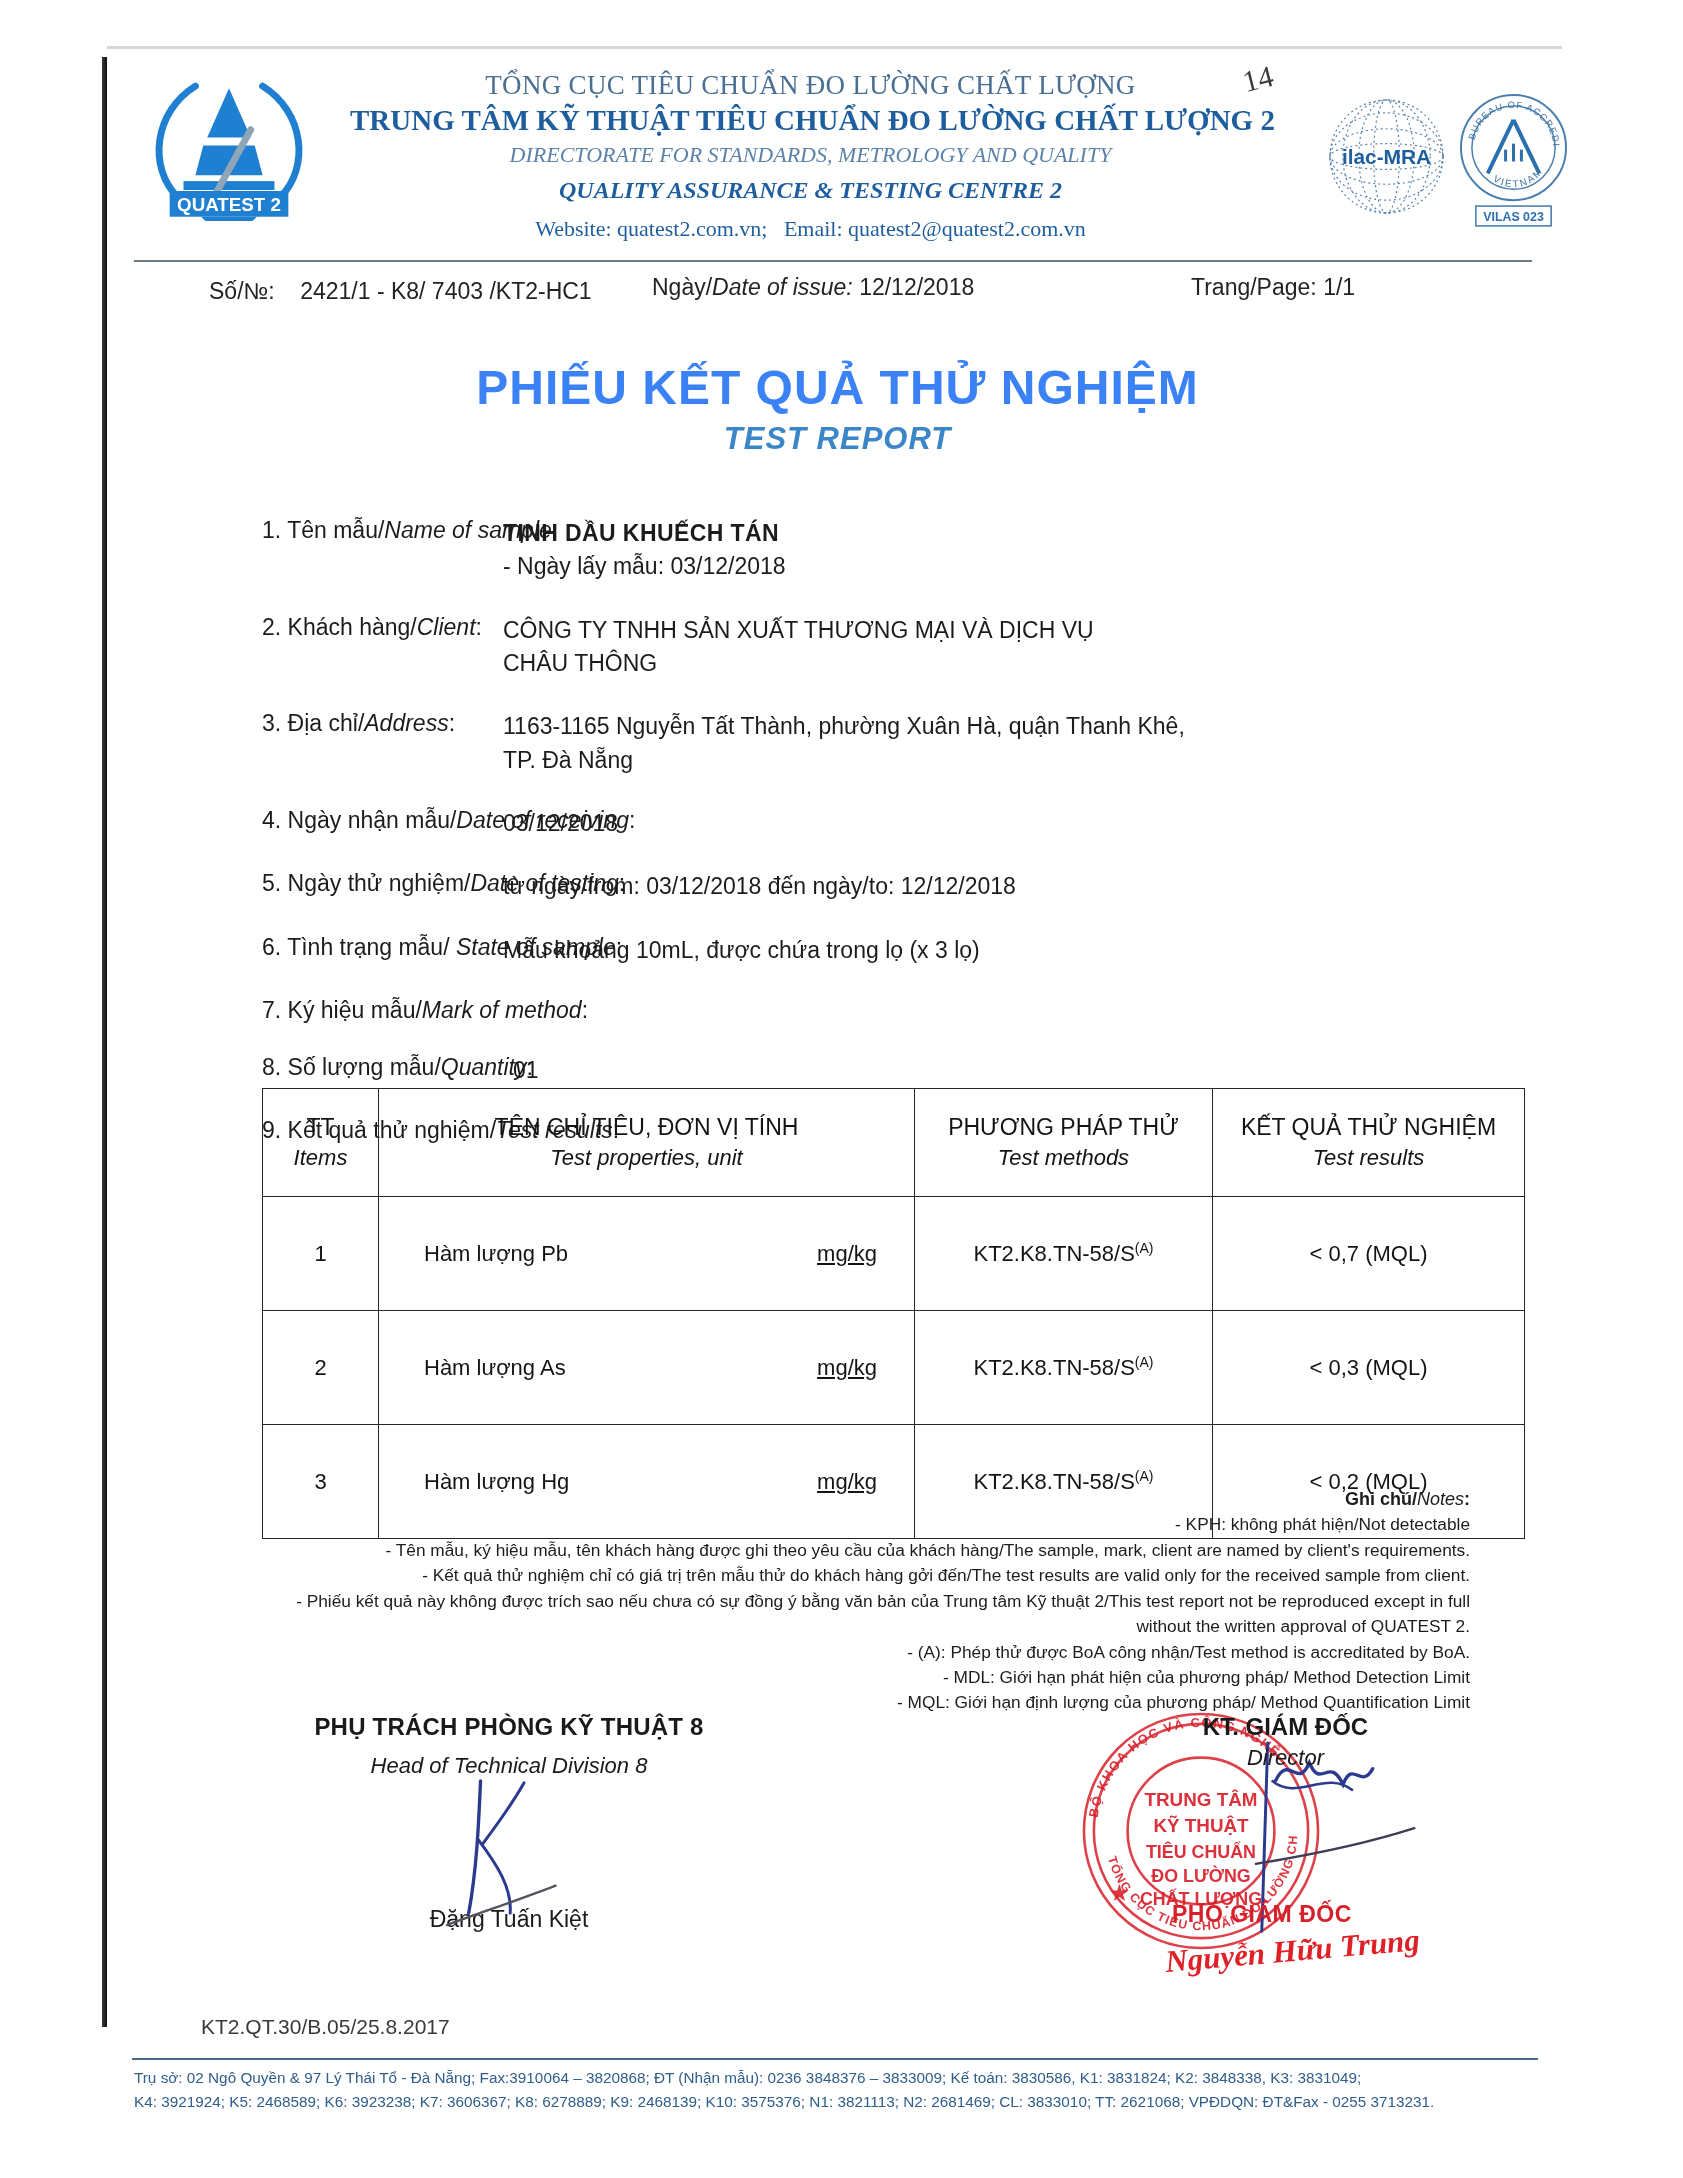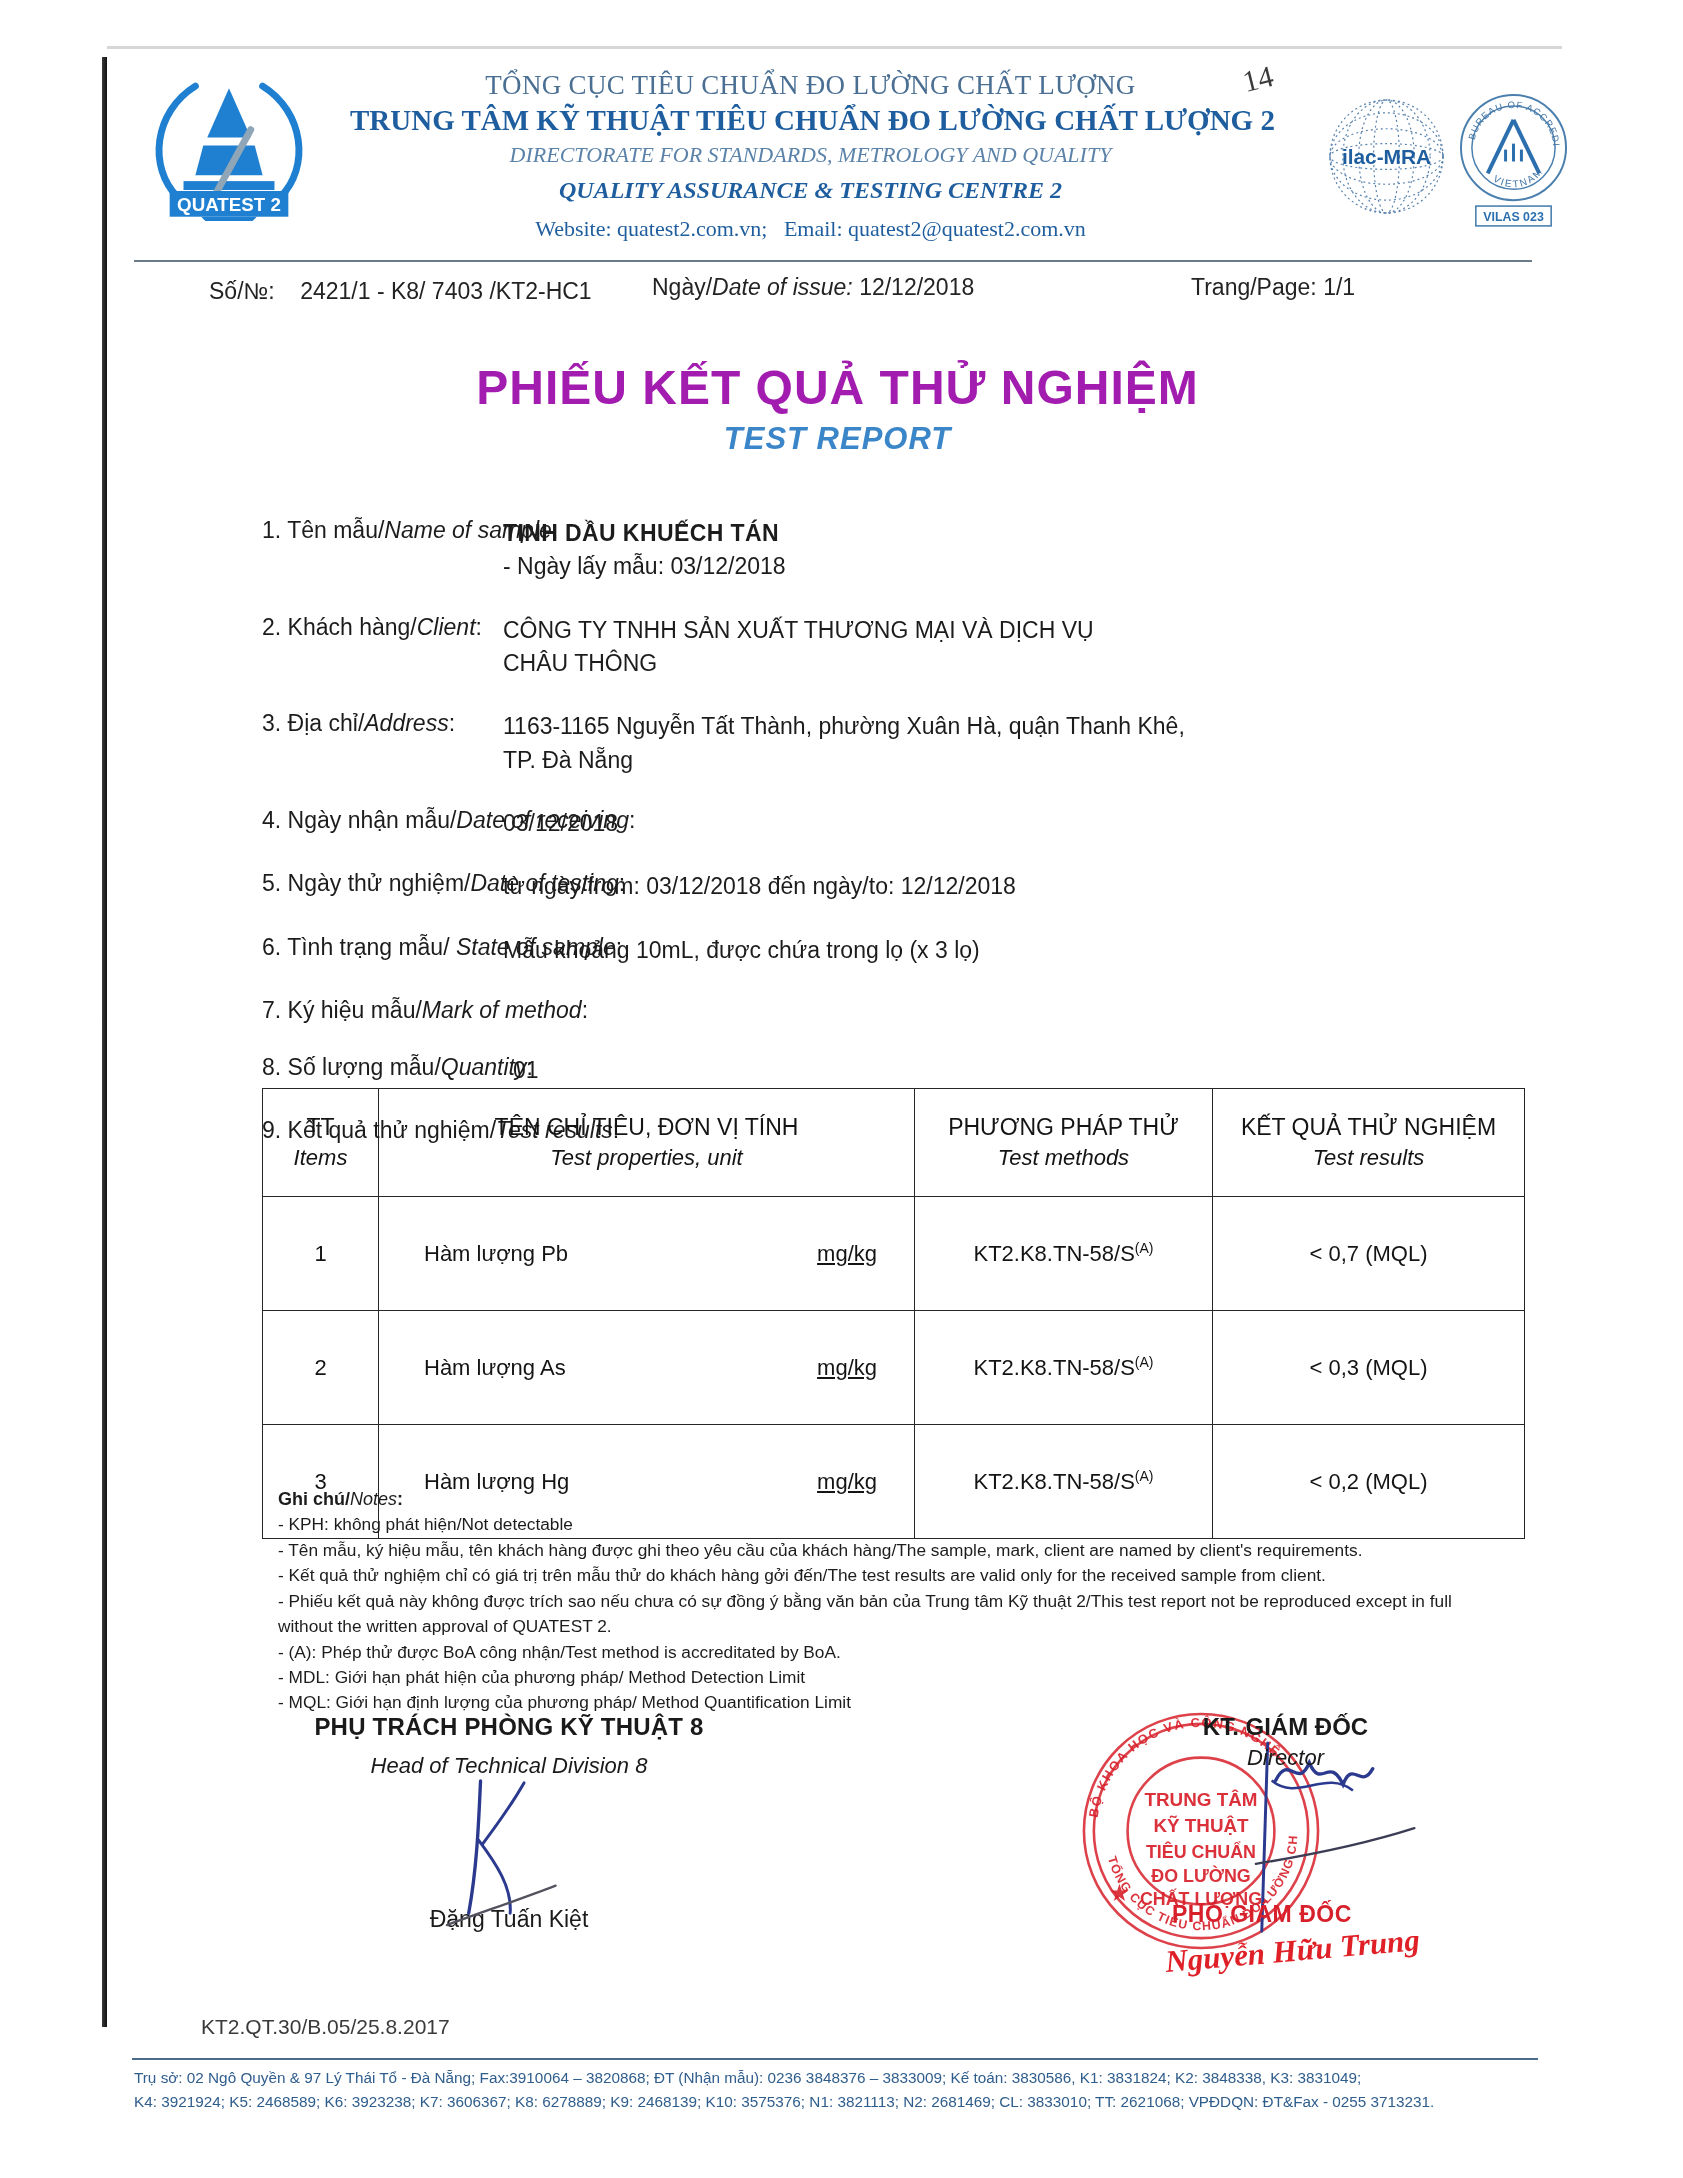--- a/index.html
+++ b/index.html
@@ -164,21 +164,21 @@
   
   .title-wrap {
     position: absolute;
     left: 0; top: 312px;
     width: 1451px;
     text-align: center;
   }
   .title-vn {
     font-size: 48px;
     font-weight: bold;
-    color: #a21caf;
+    color: #3b82f6;
     letter-spacing: 1px;
     line-height: 1.1;
   }
   .title-en {
     margin-top: 6px;
     font-size: 31px;
     font-style: italic;
     font-weight: bold;
     color: #3a86c8;
     letter-spacing: 1px;
@@ -261,26 +261,27 @@
     align-items: center;
     justify-content: space-between;
     padding: 0 22px 0 30px;
   }
   .prop-unit { white-space: nowrap; text-decoration: underline; }
   sup { font-size: 14px; vertical-align: super; }
 
   
   .notes {
     position: absolute;
-    left: 166px;
+    left: 140px;
     top: 1436px;
     width: 1218px;
     font-size: 17.3px;
     color: #1c1c1c;
     line-height: 1.47;
+    text-align: right;
   }
   .notes .nhead { font-weight: bold; font-size: 18px; }
   .notes .nhead i { font-style: italic; font-weight: normal; }
   .notes p { margin: 0; }
   .notes i { font-style: italic; }
 
   
   .sig-left {
     position: absolute;
     left: 184px;

